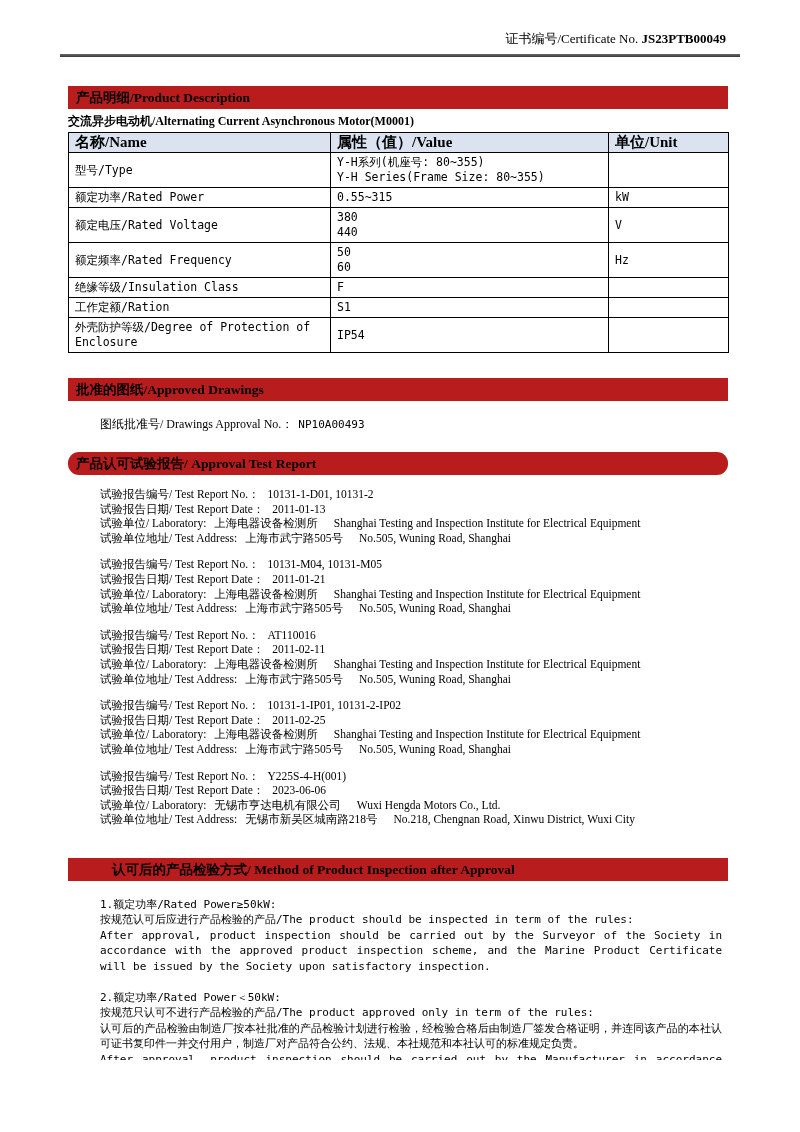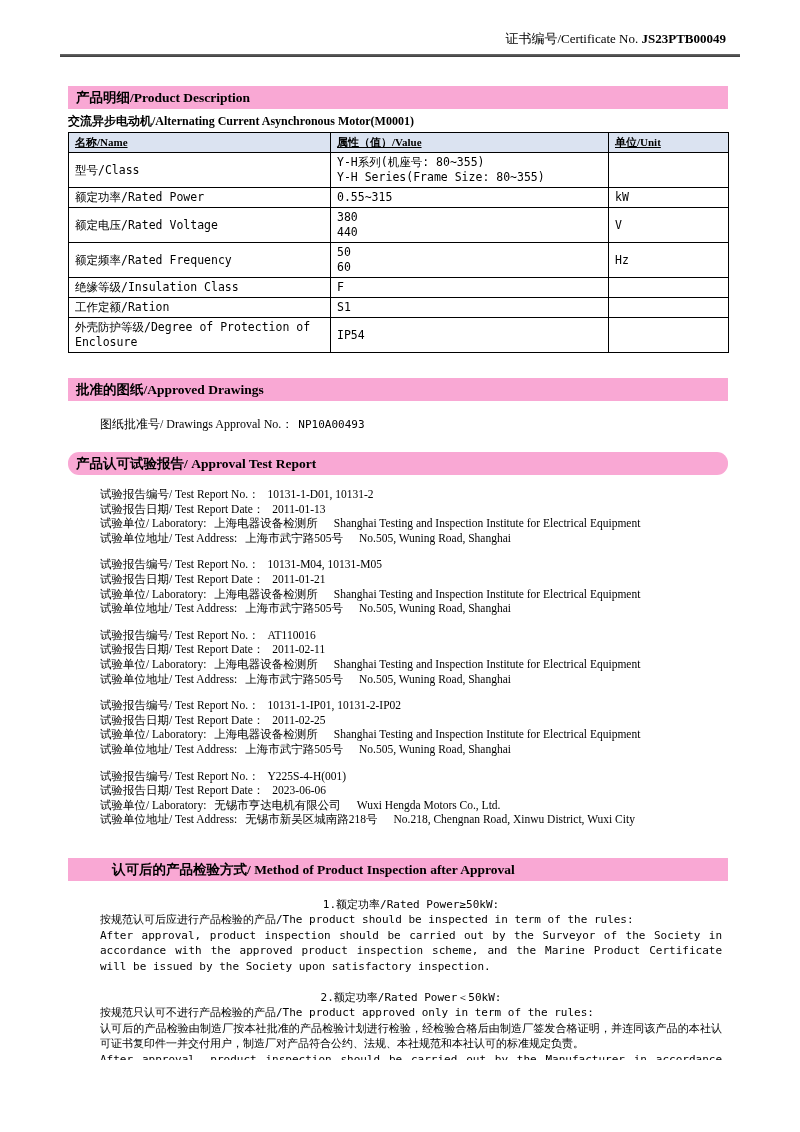--- a/index.html
+++ b/index.html
@@ -19,21 +19,21 @@
   }
   .cert-header .cert-no{font-weight:bold;}
   .top-rule{
     margin:0 60px 0 60px;
     height:3px;
     background:linear-gradient(#6a6a6a,#3a3a3a);
   }
   
   .content{margin:0 72px 0 68px;}
   .section-bar{
-    background:#f9a8d4;
+    background:#b91c1c;
     font-size:13.5px;
     font-weight:bold;
     padding:4px 8px 3px 8px;
     line-height:16px;
   }
   .bar-product{margin-top:29px;}
   .bar-drawings{margin-top:25px;}
   .bar-testreport{margin-top:19px;border-radius:11px;}
   .bar-method{margin-top:31px;padding-left:44px;}
   .subtitle{
@@ -53,23 +53,22 @@
     border:1px solid #000;
     padding:2px 6px;
     vertical-align:middle;
     text-align:left;
     white-space:pre-line;
     line-height:15px;
   }
   table.desc th{
     background:#dbe3f1;
     font-family:"Liberation Serif","DejaVu Serif",serif;
-    font-size:11px;
+    font-size:15px;
     font-weight:bold;
-    text-decoration:underline;
   }
   col.c-name{width:262px;}
   col.c-value{width:278px;}
   col.c-unit{width:120px;}
   
   .drawings-line{
     margin:15px 0 0 32px;
     font-size:12px;
   }
   .drawings-line .val{margin-left:2px;font-family:"DejaVu Sans Mono","Liberation Mono",monospace;font-size:11px;}
@@ -83,21 +82,21 @@
   .rline .val{margin-left:8px;}
   .rline .val-en{margin-left:16px;}
   
   .method-group{
     margin:16px 6px 0 32px;
     font-family:"DejaVu Sans Mono","Liberation Mono",monospace;
     font-size:11px;
     line-height:15.4px;
   }
   .method-group div{text-align:justify;}
-  .method-group .mg-head{text-align:center;}
+  .method-group .mg-head{text-align:left;}
   
   .footer{
     position:absolute;
     left:60px;
     top:1067px;
     font-size:12px;
     margin-left:48px;
   }
 </style>
 </head>
@@ -122,21 +121,21 @@
           <col class="c-value">
           <col class="c-unit">
         </colgroup>
       <tbody>
           <tr>
         <th>名称/Name</th>
         <th>属性（值）/Value</th>
         <th>单位/Unit</th>
       </tr>
       <tr>
-        <td>型号/Class</td>
+        <td>型号/Type</td>
         <td>Y-H系列(机座号: 80~355)
 Y-H Series(Frame Size: 80~355)</td>
         <td></td>
       </tr>
       <tr>
         <td>额定功率/Rated Power</td>
         <td>0.55~315</td>
         <td>kW</td>
       </tr>
       <tr>

